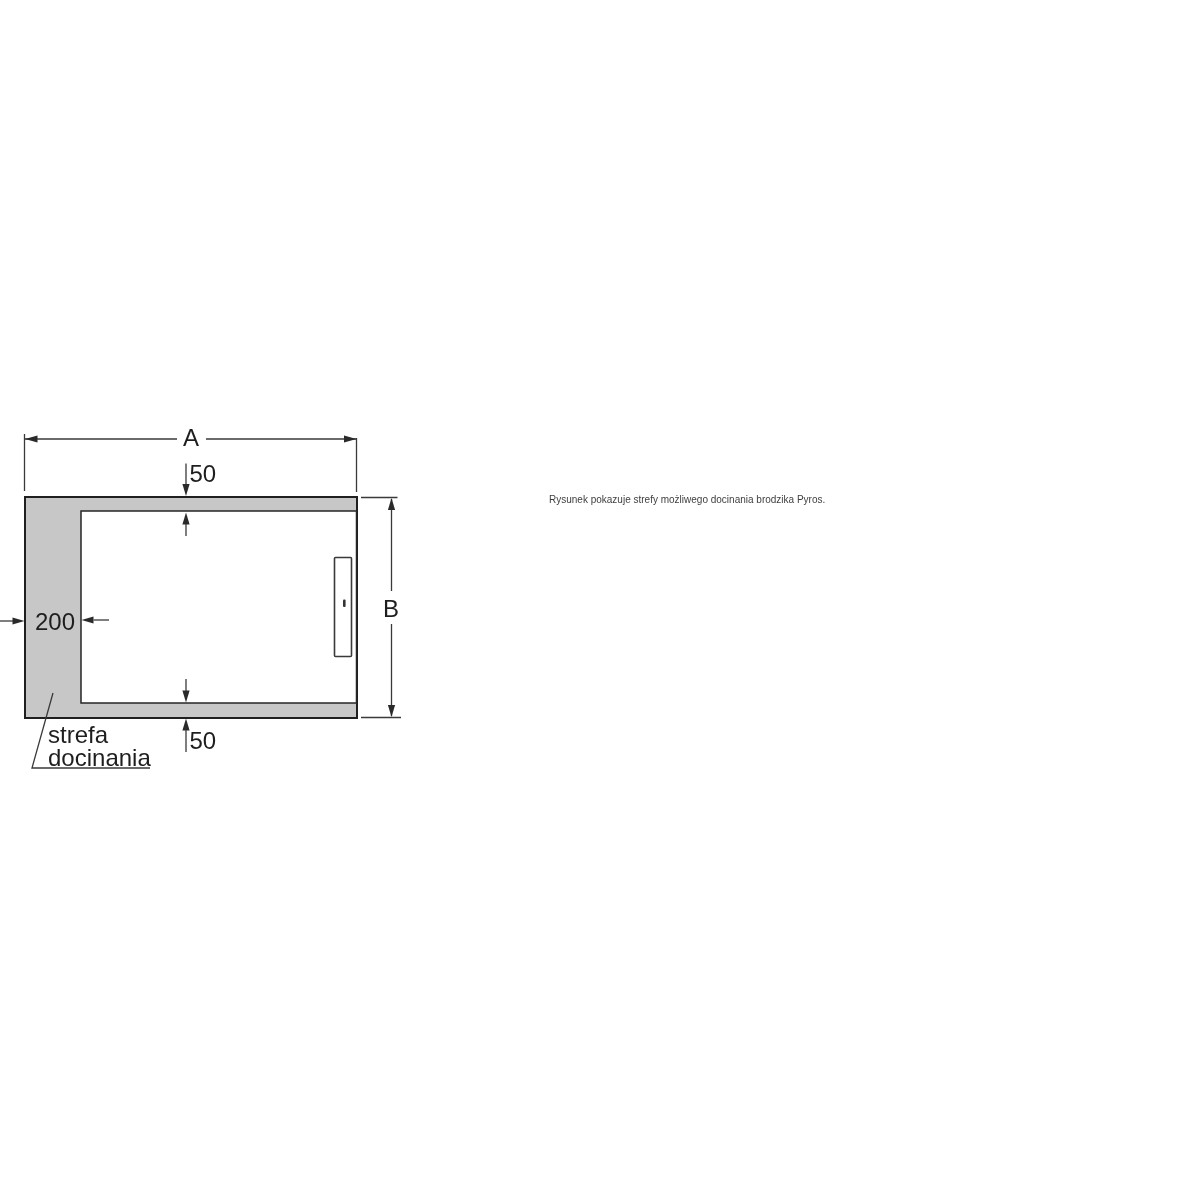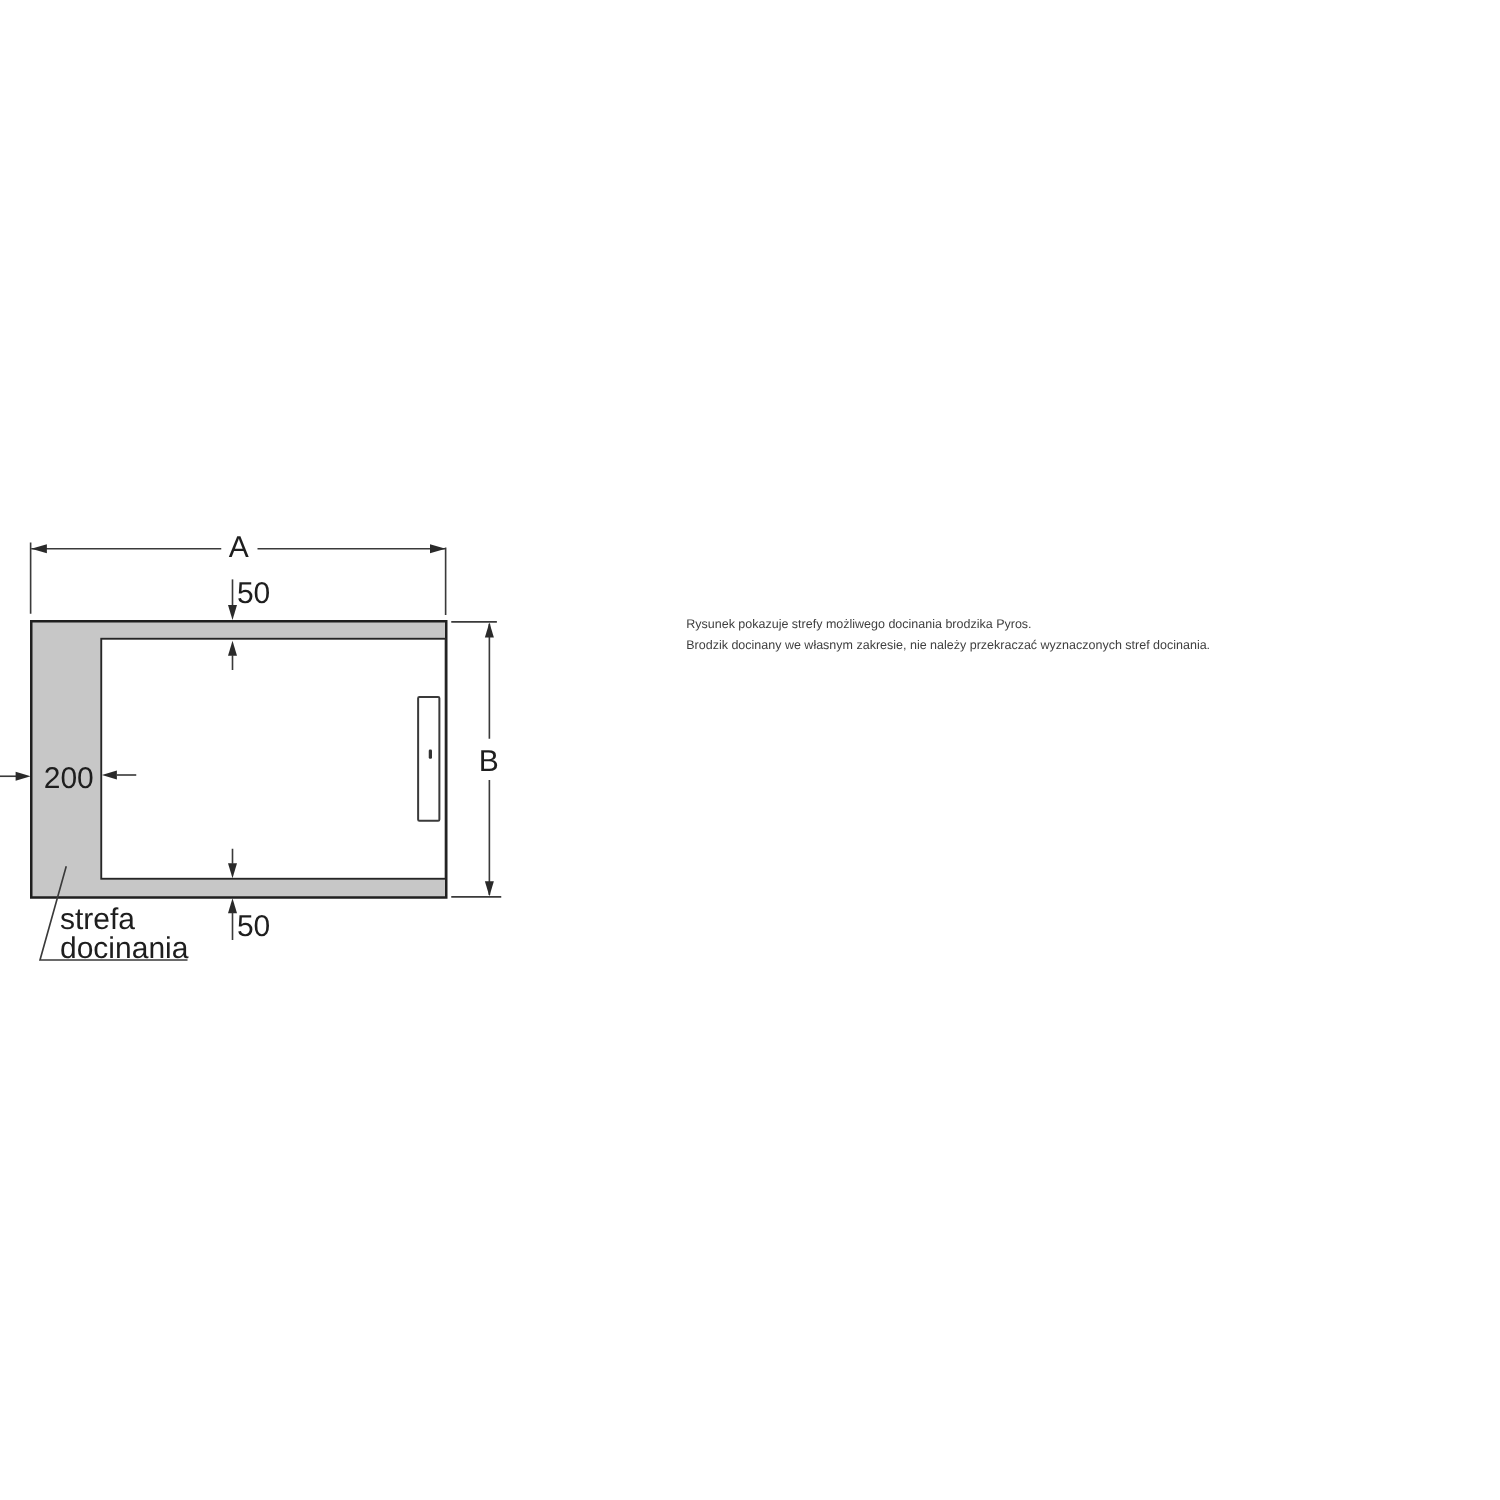--- a/index.html
+++ b/index.html
@@ -129,16 +129,15 @@
 
     <g>
       <path class="dim" d="M53,693 L32,768 L150,768"></path>
       <text class="dim-label" x="48" y="743" text-anchor="start">strefa</text>
       <text class="dim-label" x="48" y="766" text-anchor="start">docinania</text>
     </g>
   </svg>
 
   <div class="note">
     <div>Rysunek pokazuje strefy możliwego docinania brodzika Pyros.</div>
-    <div>Brodzik docinany we własnym zakresie, nie należy przekraczać wyznaczonych stref docinania.</div>
   </div>
 
 </div>
 
 </body></html>

